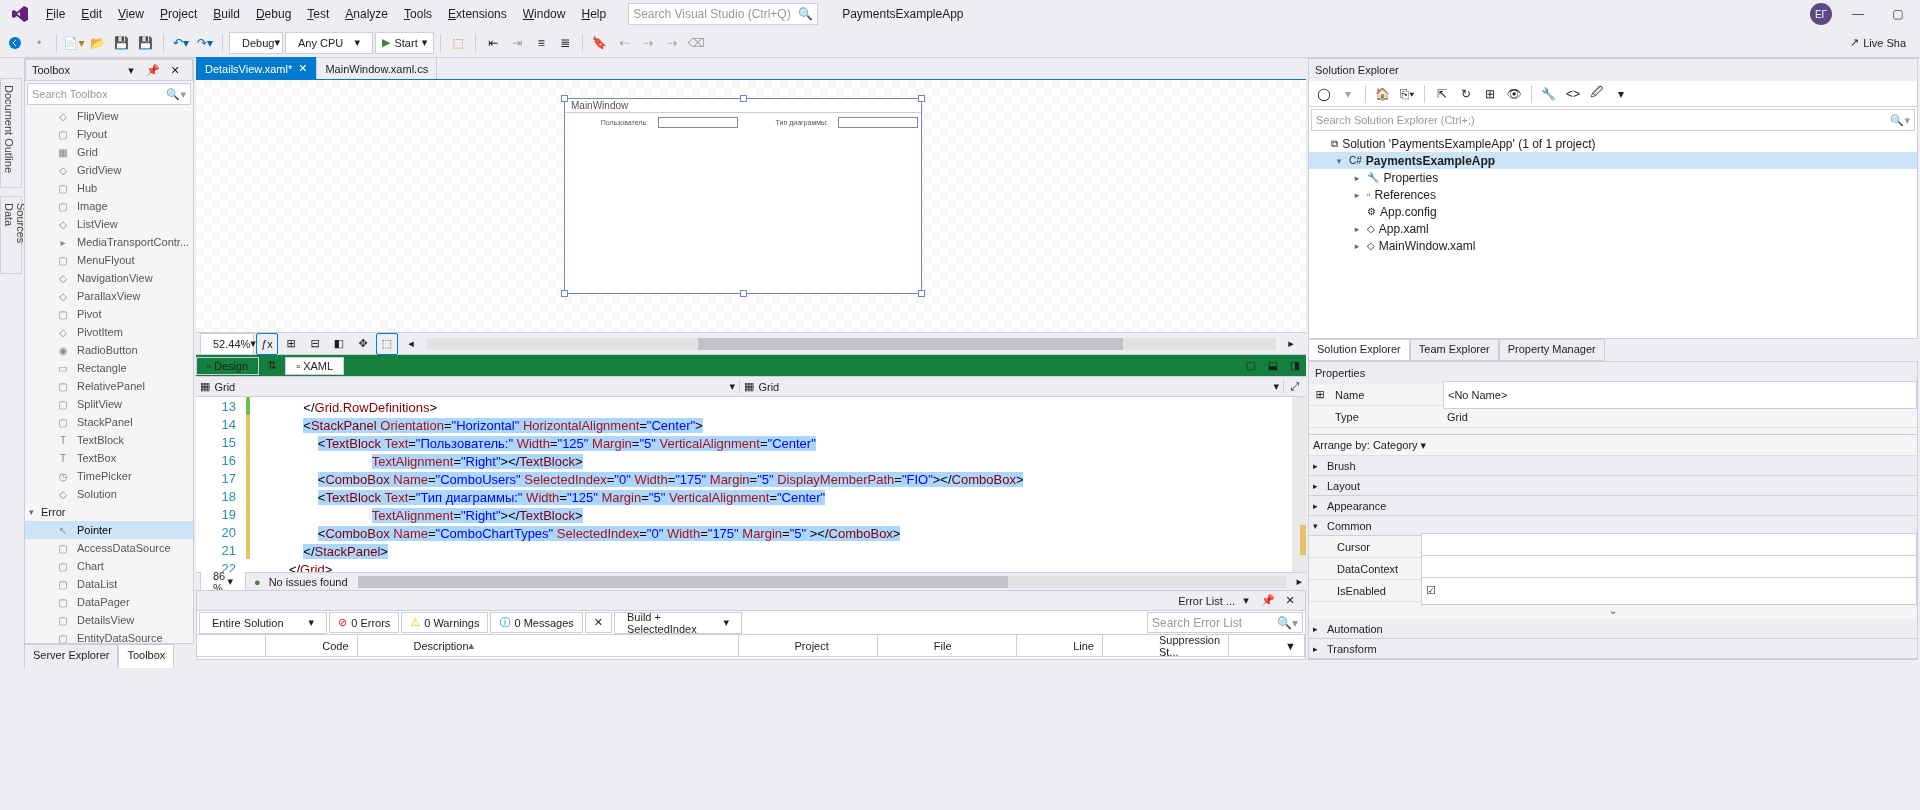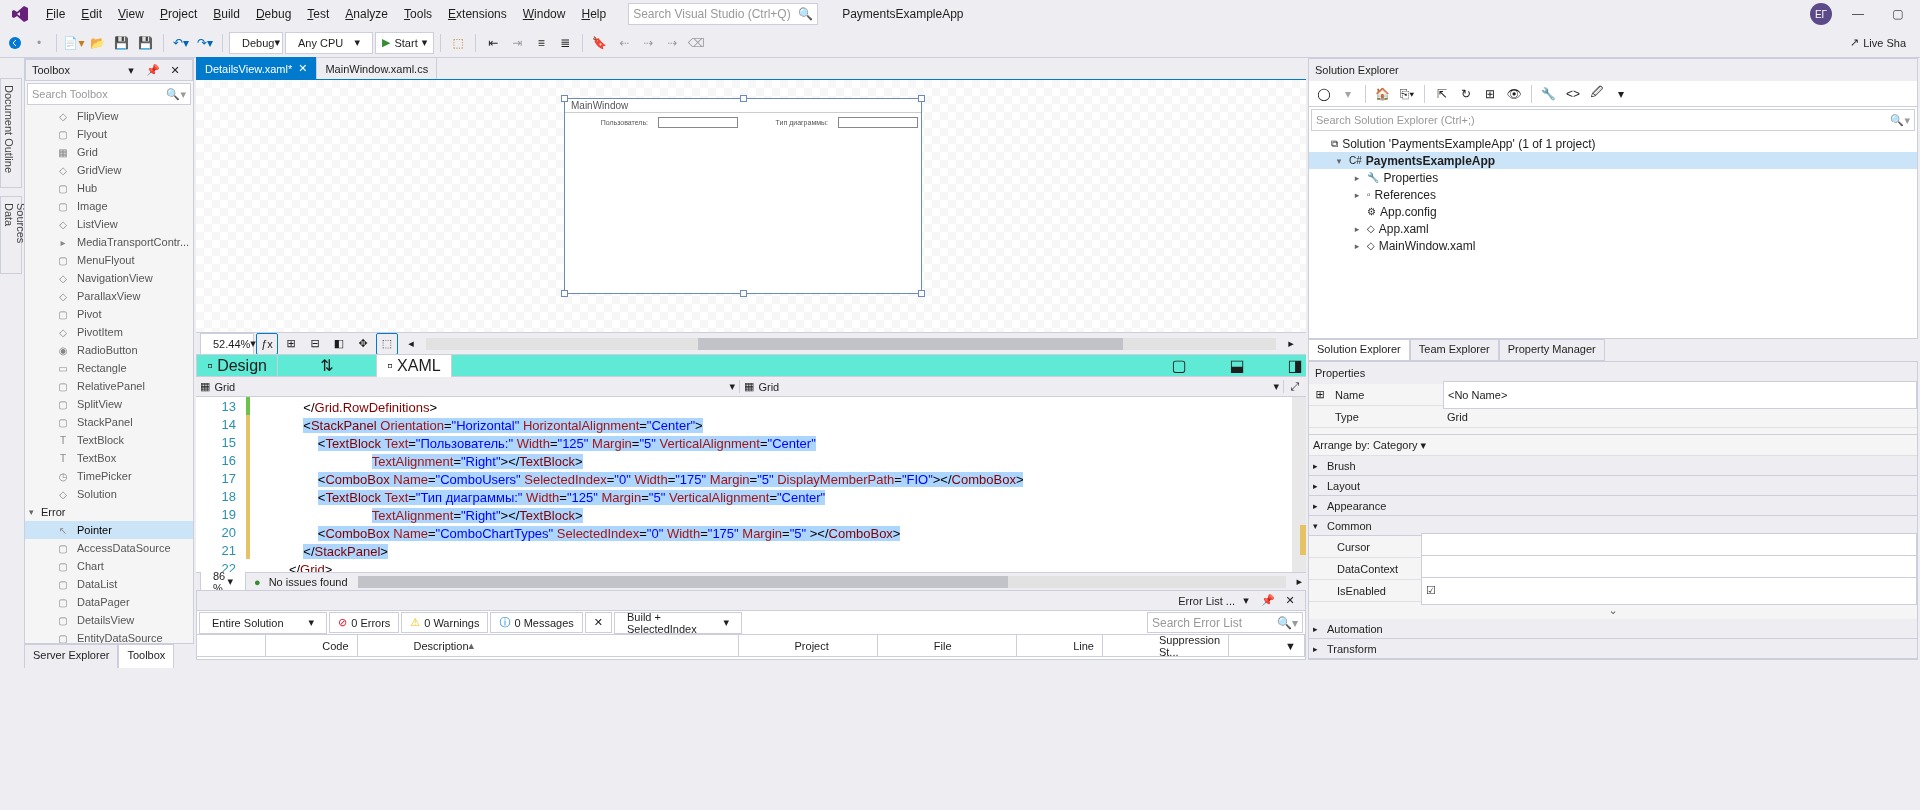--- a/index.html
+++ b/index.html
@@ -47,21 +47,21 @@
 .doc-tab.active .x { color:#fff; }
 .designer { flex:0 0 253px; background:repeating-conic-gradient(#f7f7f7 0% 25%, #fff 0% 50%) 0 0/16px 16px; border-bottom:1px solid #cccedb; position:relative;}
 .design-canvas { position:absolute; left:368px; top:18px; width:358px; height:196px; background:#fff; border:1px solid #6b8ab5; }
 .design-canvas .titlebar { height:14px; background:#fff; border-bottom:1px solid #ccc; font-size:10px; padding-left:6px; display:flex; align-items:center; color:#555;}
 .design-canvas .rowctl { height:18px; display:flex; align-items:center; justify-content:center; gap:10px; font-size:7px; color:#555;}
 .design-canvas .rowctl .lbl { width:80px; text-align:right;}
 .design-canvas .rowctl .cmb { width:80px; height:11px; border:1px solid #888; background:#fff;}
 .sel-handle { position:absolute; width:7px; height:7px; background:#fff; border:1px solid #6b8ab5;}
 .designer-toolbar { height:22px; background:#eeeef2; border-bottom:1px solid #cccedb; display:flex; align-items:center; padding:0 4px; gap:2px; font-size:11px;}
 .designer-toolbar .zoom { width:54px;}
-.split-tabs { height:22px; background:#5eead4; border-bottom:1px solid #cccedb; display:flex; align-items:center; font-size:16px;gap:36px;}
+.split-tabs { height:22px; background:#15803d; border-bottom:1px solid #cccedb; display:flex; align-items:center; font-size:11px;}
 .split-tab { padding:2px 10px; border:1px solid #cccedb; cursor:pointer;}
 .split-tab.active { background:#fff;}
 .split-middle { width:26px; text-align:center;}
 .path-bar { height:20px; background:#eeeef2; border-bottom:1px solid #cccedb; display:flex; align-items:center; font-size:11px;}
 .path-bar .pseg { flex:1; display:flex; align-items:center; padding:0 4px; border-right:1px solid #cccedb; gap:4px;}
 .code { flex:1; display:flex; font-family:Consolas,monospace; font-size:13px; overflow:hidden; position:relative;}
 .gutter { width:50px; background:#fff; text-align:right; color:#2b91af; padding-top:2px;}
 .gutter div { height:18px; padding-right:10px;}
 .marks { width:14px; background:#fff;}
 .marks .mark { height:18px; }

